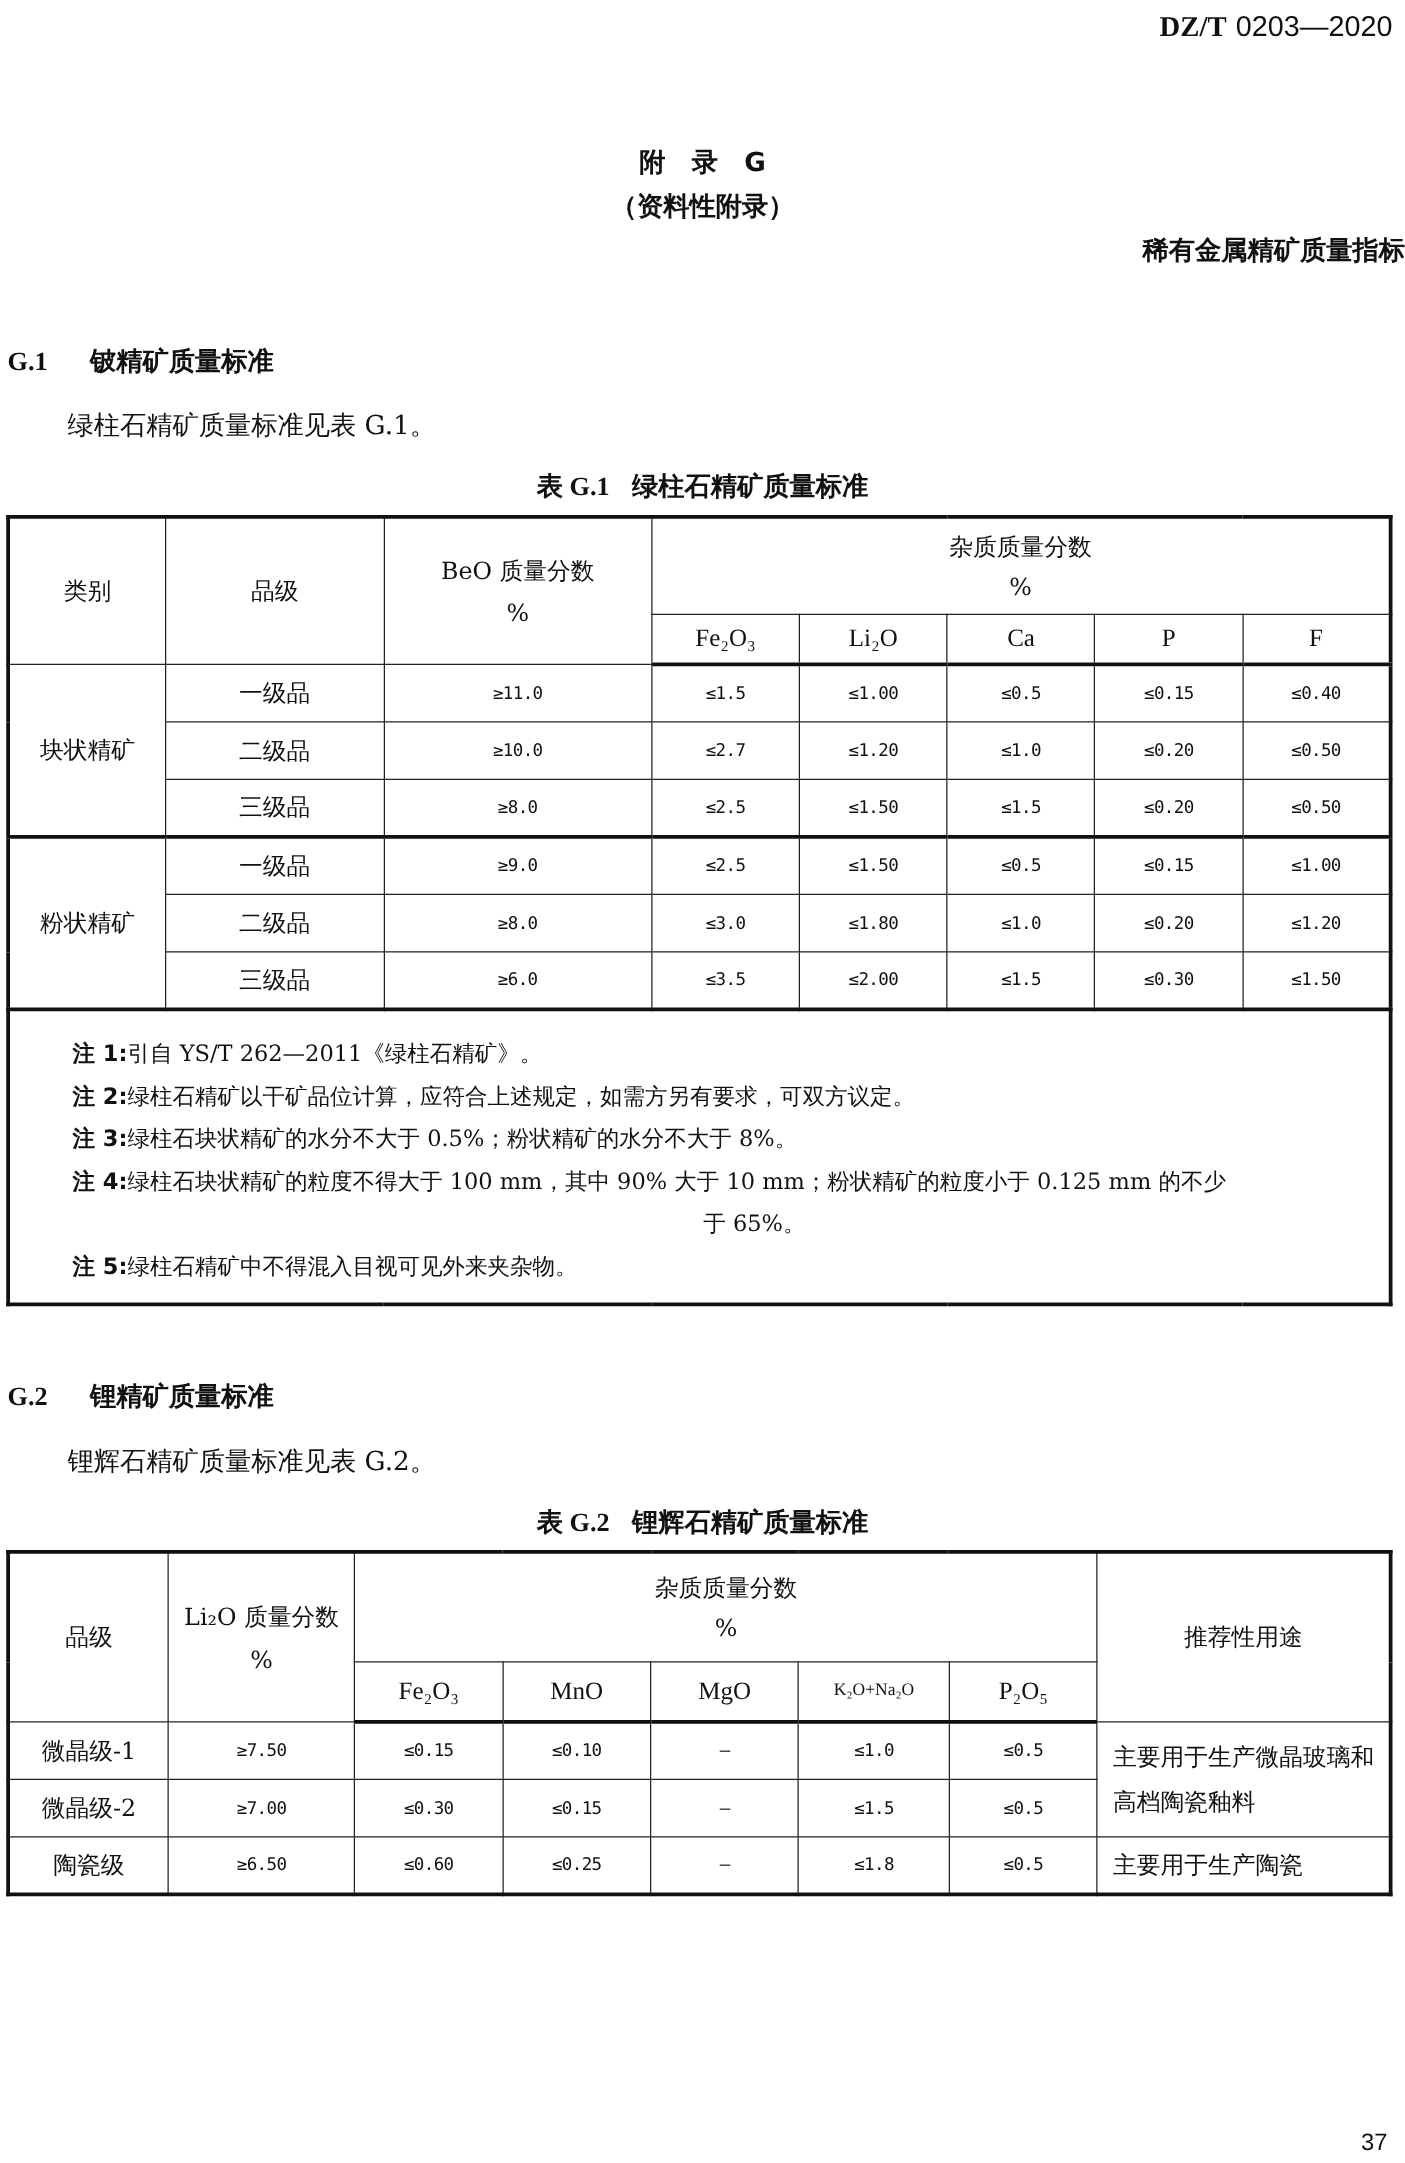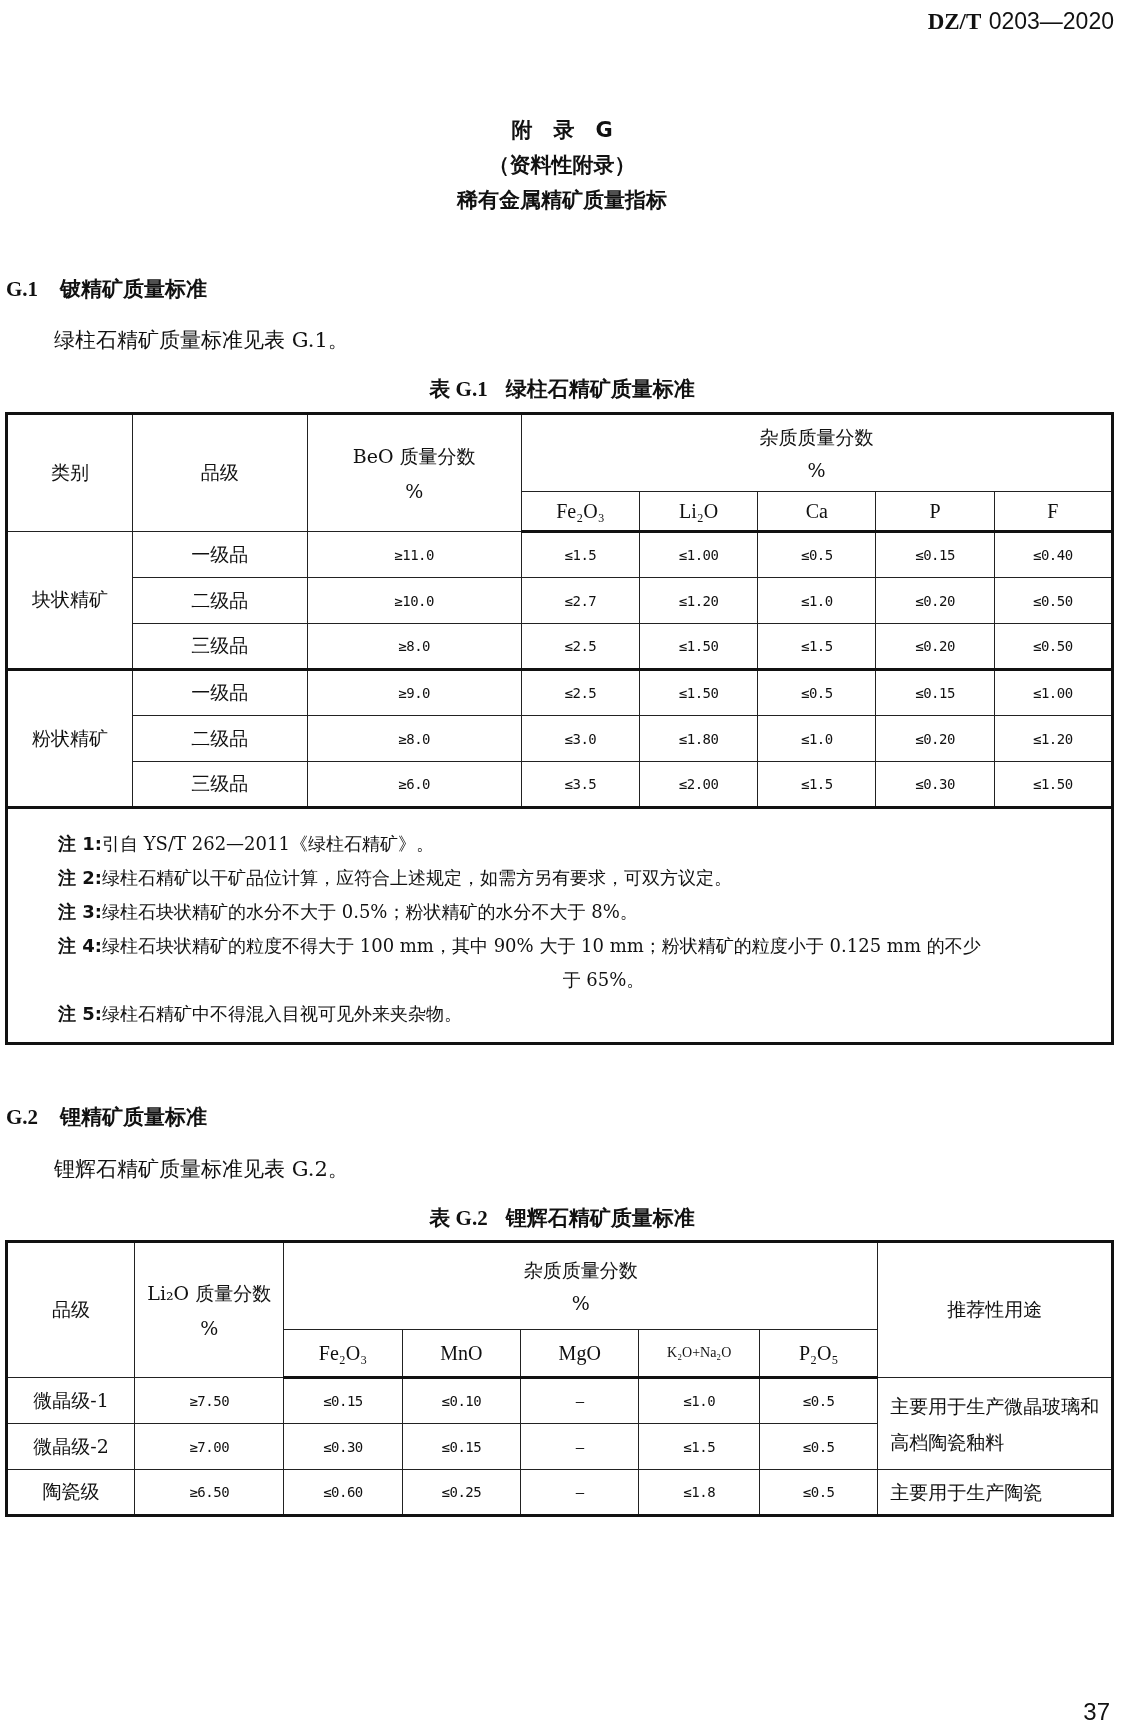--- a/index.html
+++ b/index.html
@@ -6,48 +6,48 @@
   body {
     width: 1124px; height: 1730px; position: relative; overflow: hidden;
     font-family: "DejaVu Serif", "Liberation Serif", serif; color: #111;
   }
   .abs { position: absolute; }
   .std-code { right: 10px; top: 8px; font-size: 23px; }
   .std-code .bold { font-family: "Liberation Serif", serif; font-weight: bold; }
   .std-code .num { font-family: "Liberation Sans", sans-serif; }
   .appendix-title { left: 0; width: 1124px; text-align: center; font-family: "DejaVu Sans", sans-serif; font-weight: bold; font-size: 21px; }
   .h-section { left: 6px; font-family: "DejaVu Sans", sans-serif; font-weight: bold; font-size: 21px; }
-  .h-section .num { font-family: "Liberation Serif", serif; margin-right: 22px; }
+  .h-section .num { font-family: "Liberation Serif", serif; margin-right: 34px; }
   .para { left: 54px; font-size: 21px; }
   .table-caption { left: 0; width: 1124px; text-align: center; font-family: "DejaVu Sans", sans-serif; font-weight: bold; font-size: 21px; }
   .table-caption .num { font-family: "Liberation Serif", serif; margin-right: 18px; }
   table { border-collapse: collapse; position: absolute; table-layout: fixed; }
   td, th { border: 1.5px solid #222; text-align: center; vertical-align: middle; font-weight: normal; font-size: 19px; padding: 0; }
   .val { font-family: "DejaVu Sans Mono", "Liberation Mono", monospace; font-size: 14px; letter-spacing: -0.5px; }
   .chem { font-family: "Liberation Serif", serif; font-size: 20px; }
   table.outer-thick { border: 3px solid #111; }
   tr.thick-bottom td { border-bottom: 3px solid #111; }
   .notes-cell { text-align: left; vertical-align: top; padding: 18px 0 0 50px; border: 3px solid #111; }
   .note { font-size: 18px; line-height: 34px; }
   .note .label { font-weight: bold; font-family: "DejaVu Sans", sans-serif; }
   .note.indent { padding-left: 38px; text-align: center; }
   .usage { text-align: left; padding-left: 12px; line-height: 36px; font-size: 19px; }
-  .page-num { right: 14px; bottom: 4px; font-family: "Liberation Sans", sans-serif; font-size: 24px; }
+  .page-num { right: 14px; bottom: 4px; font-family: "Liberation Sans", sans-serif; font-size: 19px; }
 </style>
 </head>
 <body>
 
 <div class="abs std-code">
   <span class="bold">DZ/T</span>
   <span class="num">0203—2020</span>
 </div>
 
 <div class="abs appendix-title" style="top:116px;">附　录　G</div>
 <div class="abs appendix-title" style="top:151px;">（资料性附录）</div>
-<div class="abs appendix-title" style="top:186px;">稀有金属精矿质量指标</div>
+<div class="abs appendix-title" style="top:186px;text-align:right;">稀有金属精矿质量指标</div>
 
 <div class="abs h-section" style="top:275px;">
   <span class="num">G.1</span><span>铍精矿质量标准</span>
 </div>
 <div class="abs para" style="top:326px;">绿柱石精矿质量标准见表 G.1。</div>
 <div class="abs table-caption" style="top:375px;">
   <span class="num">表 G.1</span><span>绿柱石精矿质量标准</span>
 </div>
 
 <table class="outer-thick" style="left:5px; top:412px; width:1109px;">

